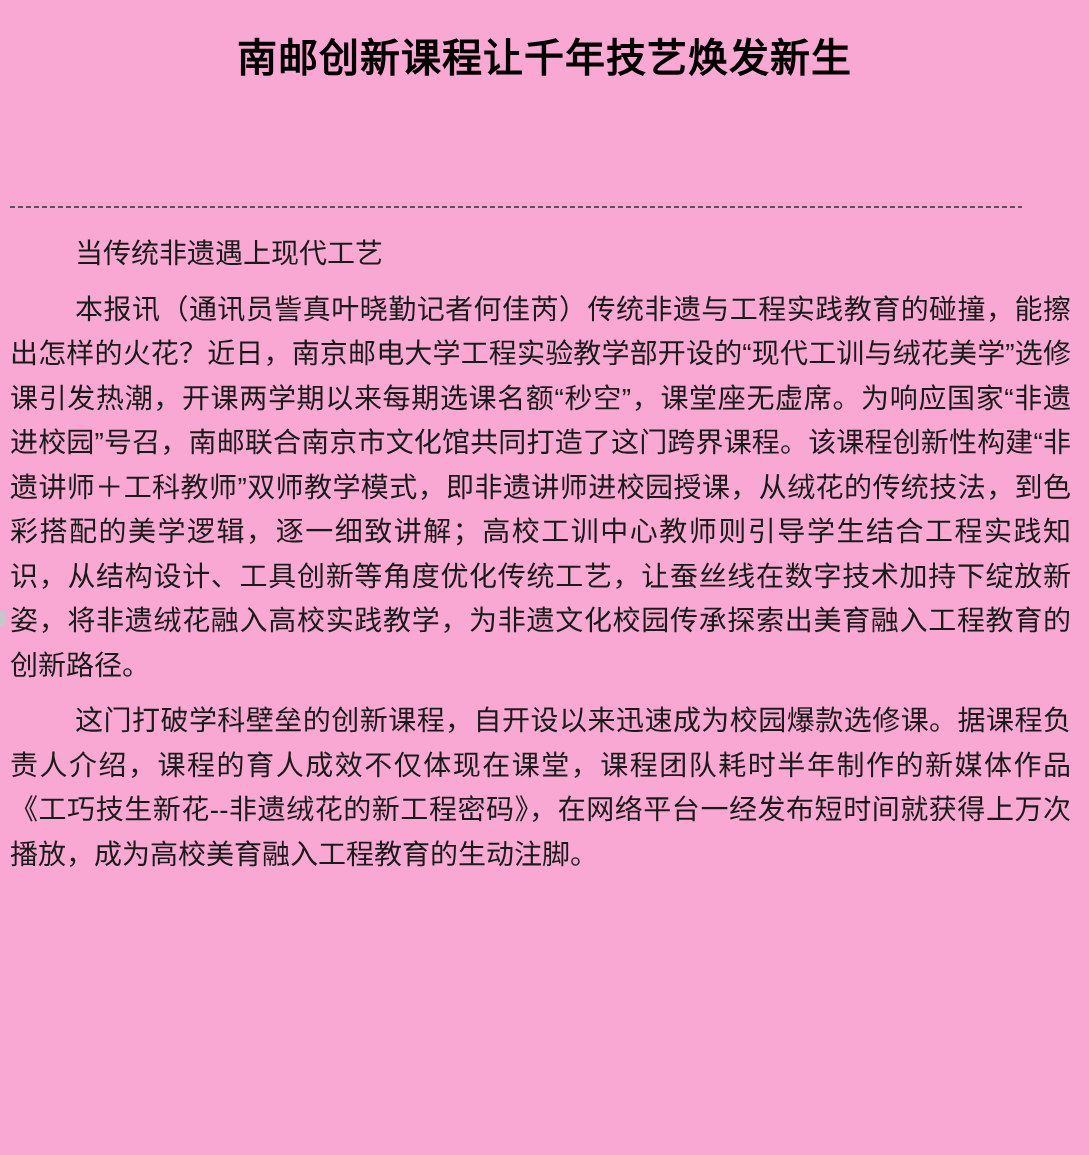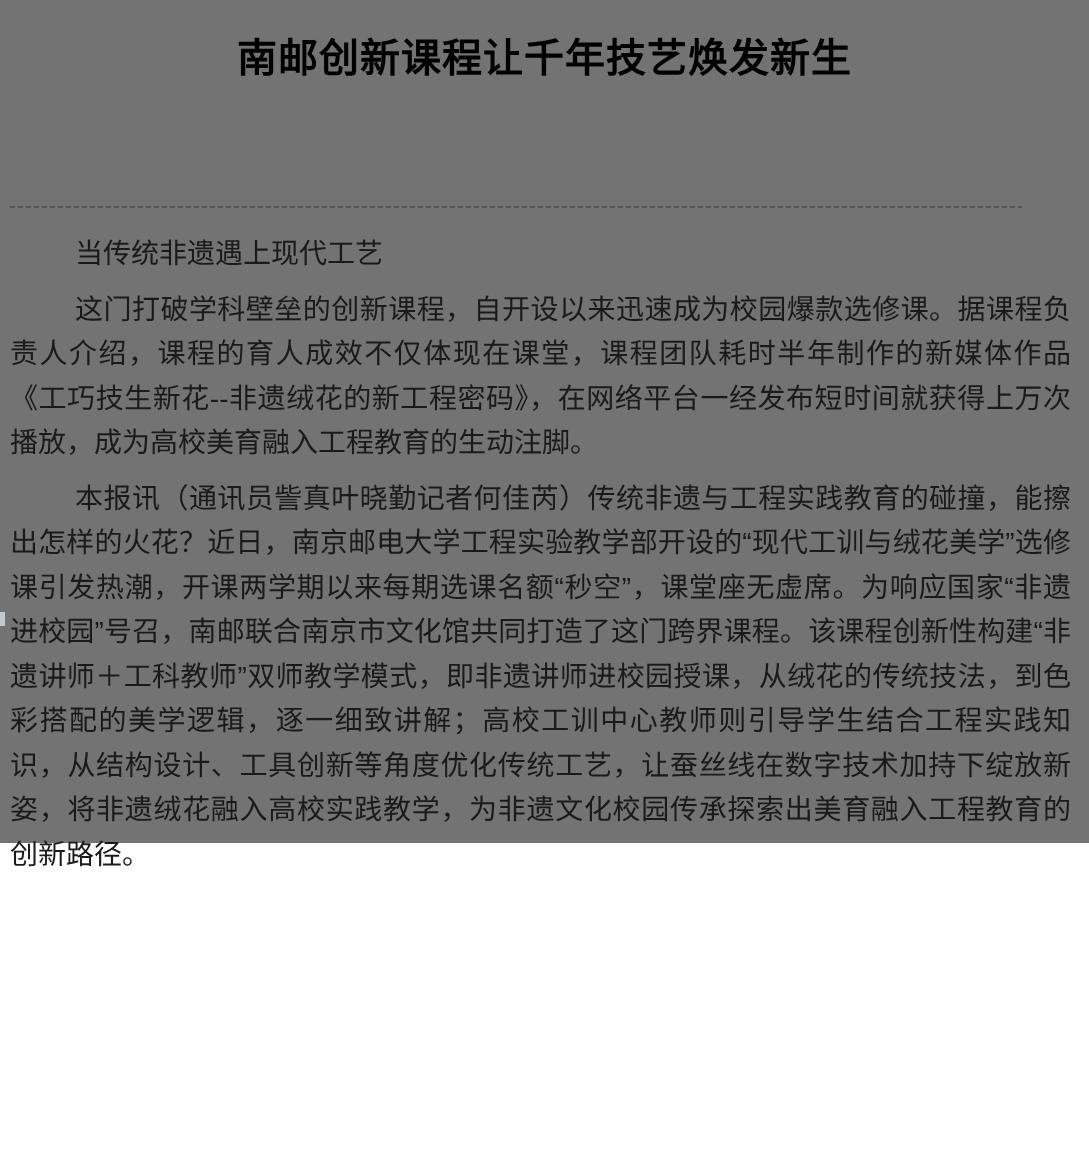--- a/index.html
+++ b/index.html
@@ -9,22 +9,22 @@
   }
   body {
     width: 1089px;
     height: 1155px;
     position: relative;
     font-family: "Liberation Sans", sans-serif;
     overflow: hidden;
   }
   .page {
     width: 1089px;
-    height: 843px;
-    background: #737373;
+    height: 1155px;
+    background: #f9a8d4;
   }
   .article-title {
     margin: 0;
     padding-top: 33px;
     font-size: 40px;
     line-height: 50px;
     font-weight: bold;
     letter-spacing: 1px;
     text-align: center;
     color: #000000;
@@ -63,19 +63,19 @@
 <body>
 
 <div class="page">
 
   <h1 class="article-title">南邮创新课程让千年技艺焕发新生</h1>
 
   <div class="dotted-separator"></div>
 
   <div class="article-body">
     <p class="para first">当传统非遗遇上现代工艺</p>
+    <p class="para">本报讯（通讯员訾真叶晓勤记者何佳芮）传统非遗与工程实践教育的碰撞，能擦出怎样的火花？近日，南京邮电大学工程实验教学部开设的“现代工训与绒花美学”选修课引发热潮，开课两学期以来每期选课名额“秒空”，课堂座无虚席。为响应国家“非遗进校园”号召，南邮联合南京市文化馆共同打造了这门跨界课程。该课程创新性构建“非遗讲师＋工科教师”双师教学模式，即非遗讲师进校园授课，从绒花的传统技法，到色彩搭配的美学逻辑，逐一细致讲解；高校工训中心教师则引导学生结合工程实践知识，从结构设计、工具创新等角度优化传统工艺，让蚕丝线在数字技术加持下绽放新姿，将非遗绒花融入高校实践教学，为非遗文化校园传承探索出美育融入工程教育的创新路径。</p>
     <p class="para">这门打破学科壁垒的创新课程，自开设以来迅速成为校园爆款选修课。据课程负责人介绍，课程的育人成效不仅体现在课堂，课程团队耗时半年制作的新媒体作品《工巧技生新花--非遗绒花的新工程密码》，在网络平台一经发布短时间就获得上万次播放，成为高校美育融入工程教育的生动注脚。</p>
-    <p class="para">本报讯（通讯员訾真叶晓勤记者何佳芮）传统非遗与工程实践教育的碰撞，能擦出怎样的火花？近日，南京邮电大学工程实验教学部开设的“现代工训与绒花美学”选修课引发热潮，开课两学期以来每期选课名额“秒空”，课堂座无虚席。为响应国家“非遗进校园”号召，南邮联合南京市文化馆共同打造了这门跨界课程。该课程创新性构建“非遗讲师＋工科教师”双师教学模式，即非遗讲师进校园授课，从绒花的传统技法，到色彩搭配的美学逻辑，逐一细致讲解；高校工训中心教师则引导学生结合工程实践知识，从结构设计、工具创新等角度优化传统工艺，让蚕丝线在数字技术加持下绽放新姿，将非遗绒花融入高校实践教学，为非遗文化校园传承探索出美育融入工程教育的创新路径。</p>
   </div>
 
   <div class="edge-mark"></div>
 
 </div>
 
 </body></html>

